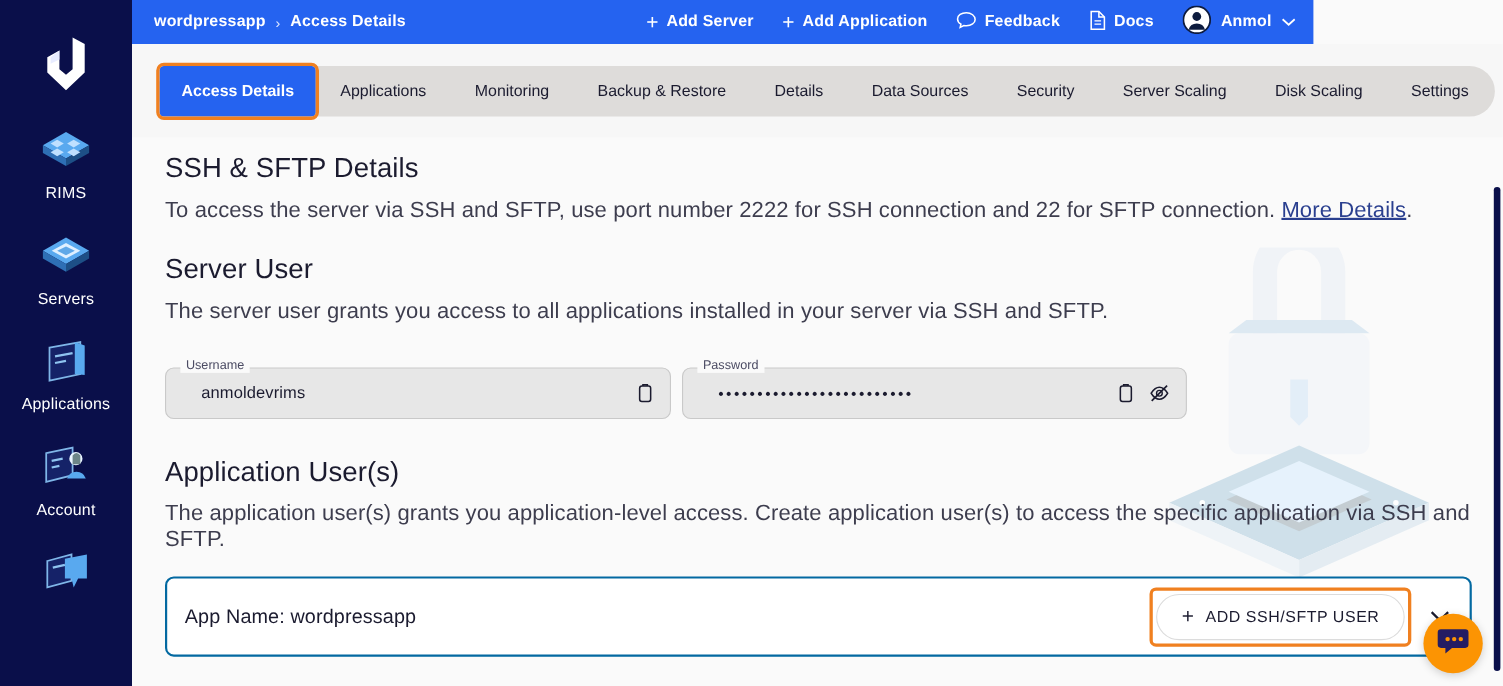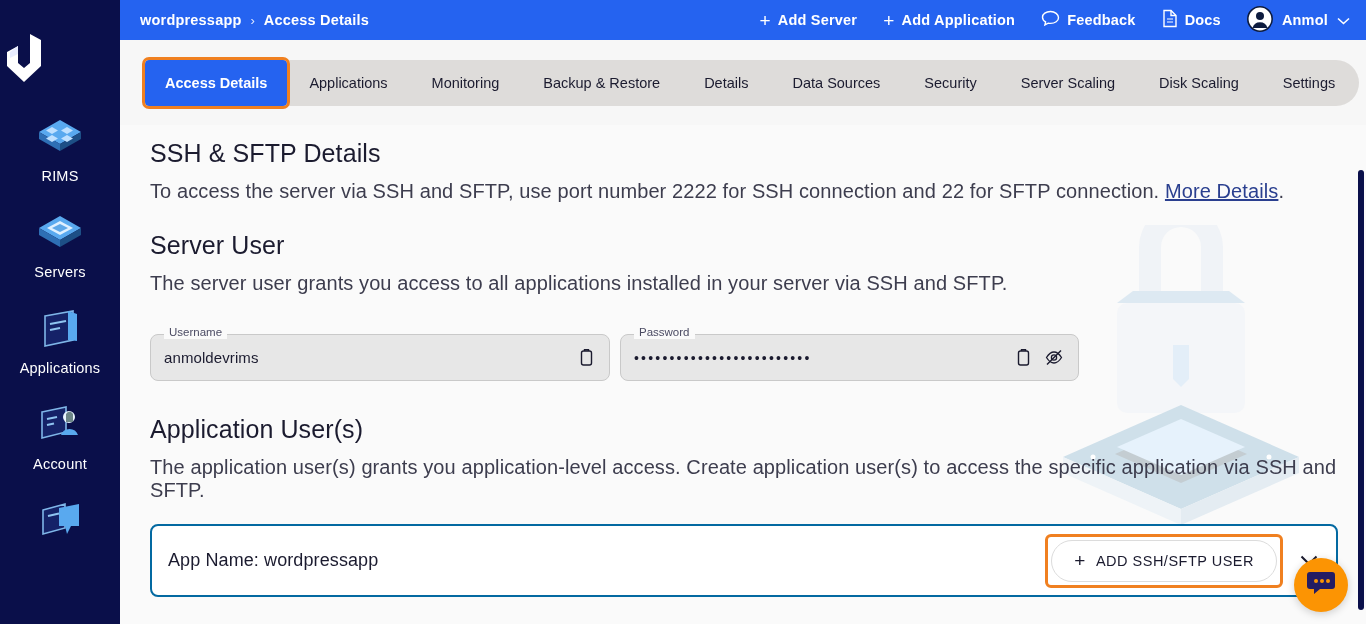--- a/index.html
+++ b/index.html
@@ -8,38 +8,38 @@
     overflow: hidden;
     font-family: "Liberation Sans", sans-serif;
     background: #fafafa;
   }
 
   
   .sidebar {
     position: absolute; left: 0; top: 0;
     width: 120px; height: 624px;
     background: #0a0f4a;
-    display: flex; flex-direction: column; 
+    display: flex; flex-direction: column; align-items: center;
     overflow: hidden;
   }
   .logo { margin-top: 32px; margin-bottom: 30px; width: 48px; height: 52px; }
   .nav-item {
     width: 120px; display: flex; flex-direction: column;
     align-items: center; margin-bottom: 26px; cursor: pointer;
   }
   .nav-icon { width: 54px; height: 48px; display:block; }
   .nav-label {
     color: #ffffff; font-size: 14.5px; margin-top: 6px;
     letter-spacing: .2px; white-space: nowrap;
   }
 
   
   .topbar {
     position: absolute; left: 120px; top: 0;
-    width: 1246px; height: 40px;
+    width: 1074px; height: 40px;
     background: #2563f0;
     display: flex; align-items: center;
   }
   .breadcrumb { display: flex; align-items: center; margin-left: 20px; gap: 9px; }
   .bc-item { color: #fff; font-size: 14.5px; font-weight: bold; letter-spacing:.2px;}
   .bc-item.link { cursor: pointer; }
   .bc-sep { color: #dce6ff; font-size: 13px; }
   .top-actions { margin-left: auto; display: flex; align-items: center; gap: 26px; margin-right: 16px; }
   .top-action {
     display: flex; align-items: center; gap: 7px;
@@ -110,21 +110,21 @@
     display: flex; align-items: center;
   }
   .field.username { width: 460px; }
   .field.password { width: 459px; }
   .field-label {
     position: absolute; top: -8px; left: 13px;
     background: #fafafa; padding: 0 5px;
     font-size: 11.5px; color: #4b4b63; line-height: 1;
   }
   .field-val {
-    padding-left: 13px; font-size: 15px; color: #1b1b2f;
+    padding-left: 32px; font-size: 15px; color: #1b1b2f;
     letter-spacing: .1px;
   }
   .field-val.dots { letter-spacing: 2.2px; font-size: 14px; }
   .field-icons { margin-left: auto; display: flex; align-items: center; gap: 12px; padding-right: 14px; }
   .ficon { cursor: pointer; display: flex; }
 
   .edit-btn {
     width: 220px; height: 47px; margin-left: 22px;
     background: #fff; border: 1px solid #dcdcdc; border-radius: 8px;
     display: flex; align-items: center; justify-content: center; gap: 8px;

